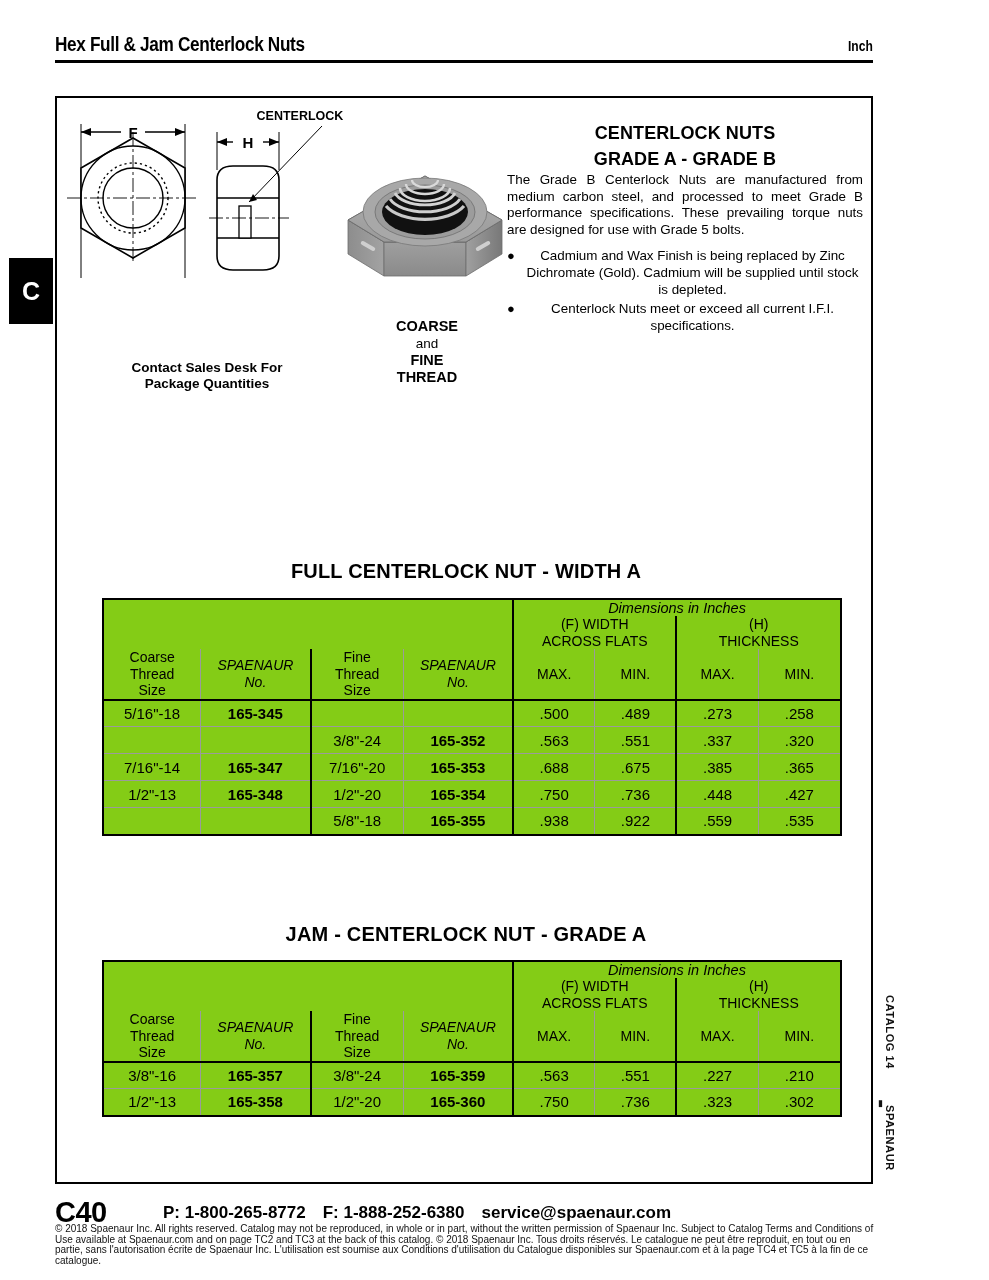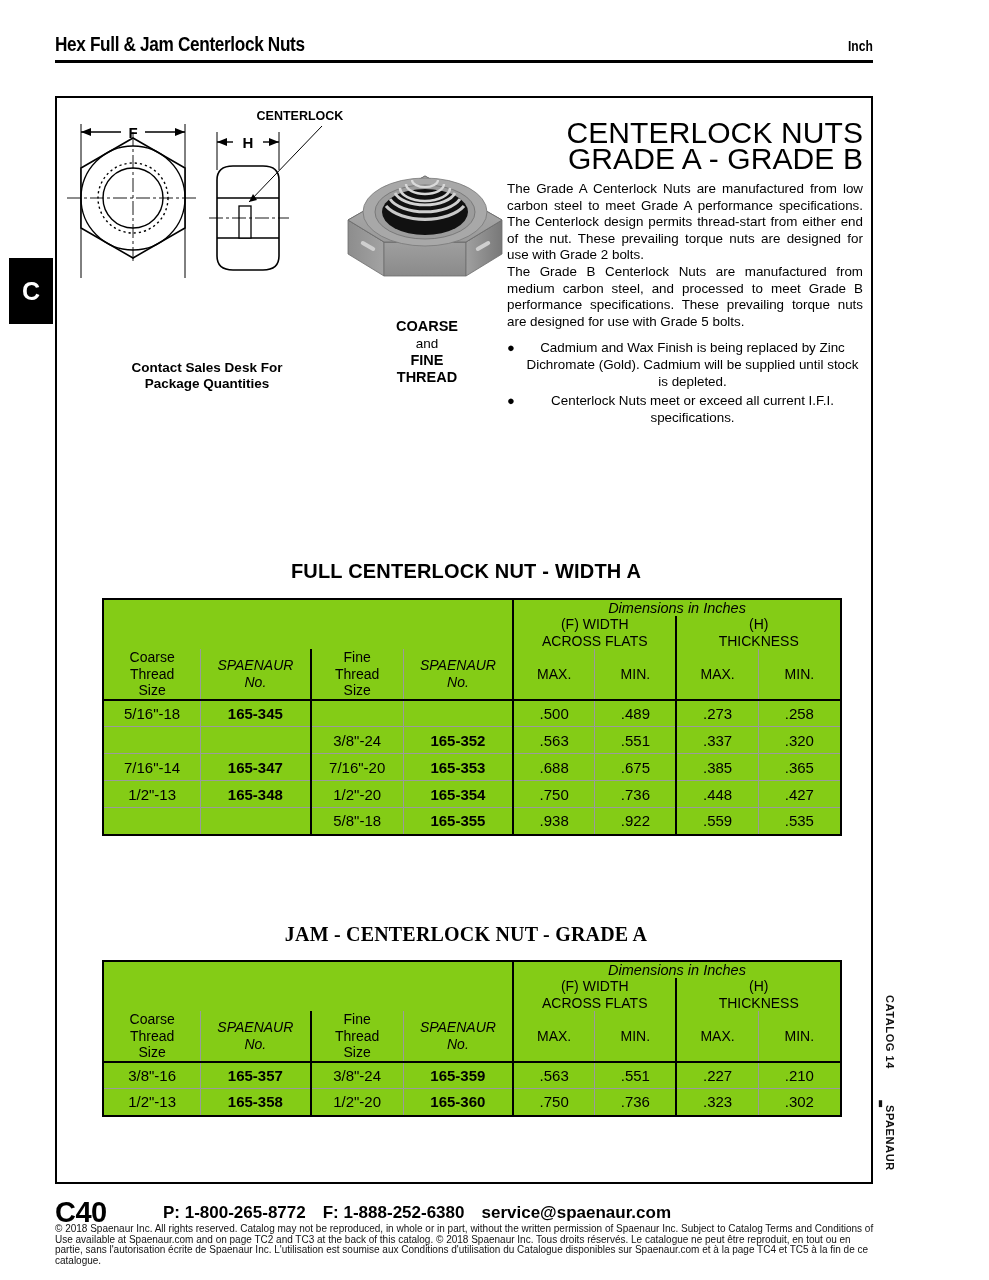--- a/index.html
+++ b/index.html
@@ -76,42 +76,42 @@
   .photo-caption {
     text-align: center; font-size: 14.5px; font-weight: bold;
     line-height: 17px; margin-top: 6px;
   }
   .photo-caption .small { font-weight: bold; }
   .photo-caption .and { font-weight: normal; font-size: 13.5px; }
 
   
   .desc { position: absolute; left: 450px; top: 22px; width: 356px; }
   .desc h1 {
-    font-size: 30px; font-weight: normal; text-align: right;
+    font-size: 18px; font-weight: bold; text-align: center;
     line-height: 26px; letter-spacing: 0.1px;
   }
   .desc p {
     font-size: 13.4px; line-height: 16.6px; text-align: justify;
     margin-top: 9px;
   }
   .desc p.tight { margin-top: 0px; }
   .bullets { margin-top: 10px; }
   .bullet { display: flex; font-size: 13.4px; line-height: 16.6px; margin-top: 3px; }
   .bullet .dot {
     flex: 0 0 auto; width: 15px; font-size: 13px; line-height: 16.6px;
   }
   .bullet .btxt { flex: 1 1 auto; text-align: center; }
 
   
   .sec-title {
     text-align: center; font-size: 20px; font-weight: bold;
     letter-spacing: 0.2px;
   }
   .tbl-title-1 { position: absolute; left: 0; top: 462px; width: 818px; }
-  .tbl-title-2 { position: absolute; left: 0; top: 825px; width: 818px; font-family: Liberation Serif, serif; }
+  .tbl-title-2 { position: absolute; left: 0; top: 825px; width: 818px; }
 
   table.spec {
     position: absolute; left: 45px; width: 740px;
     border-collapse: collapse; background: #84cc16;
     border: 2px solid #000;
   }
   table.spec#tbl1 { top: 500px; }
   table.spec#tbl2 { top: 862px; }
 
   table.spec td, table.spec th {
@@ -292,21 +292,20 @@
         <div class="small">FINE</div>
         <div class="small">THREAD</div>
       </div>
     </div>
 
     <div class="desc">
       <h1>
         <span>CENTERLOCK NUTS</span><br>
         <span>GRADE A - GRADE B</span>
       </h1>
-      <p>The Grade A Centerlock Nuts are manufactured from low carbon steel to meet Grade A performance specifications.  The Centerlock design permits thread-start from either end of the nut.  These prevailing torque nuts are designed for use with Grade 2 bolts.</p>
       <p class="tight">The Grade B Centerlock Nuts are manufactured from medium carbon steel, and processed to meet Grade B performance specifications.  These prevailing torque nuts are designed for use with Grade 5 bolts.</p>
       <div class="bullets">
         <div class="bullet">
           <span class="dot">●</span>
           <span class="btxt">Cadmium and Wax Finish is being replaced by Zinc Dichromate (Gold). Cadmium will be supplied until stock is depleted.</span>
         </div>
         <div class="bullet">
           <span class="dot">●</span>
           <span class="btxt">Centerlock Nuts meet or exceed all current I.F.I. specifications.</span>
         </div>

